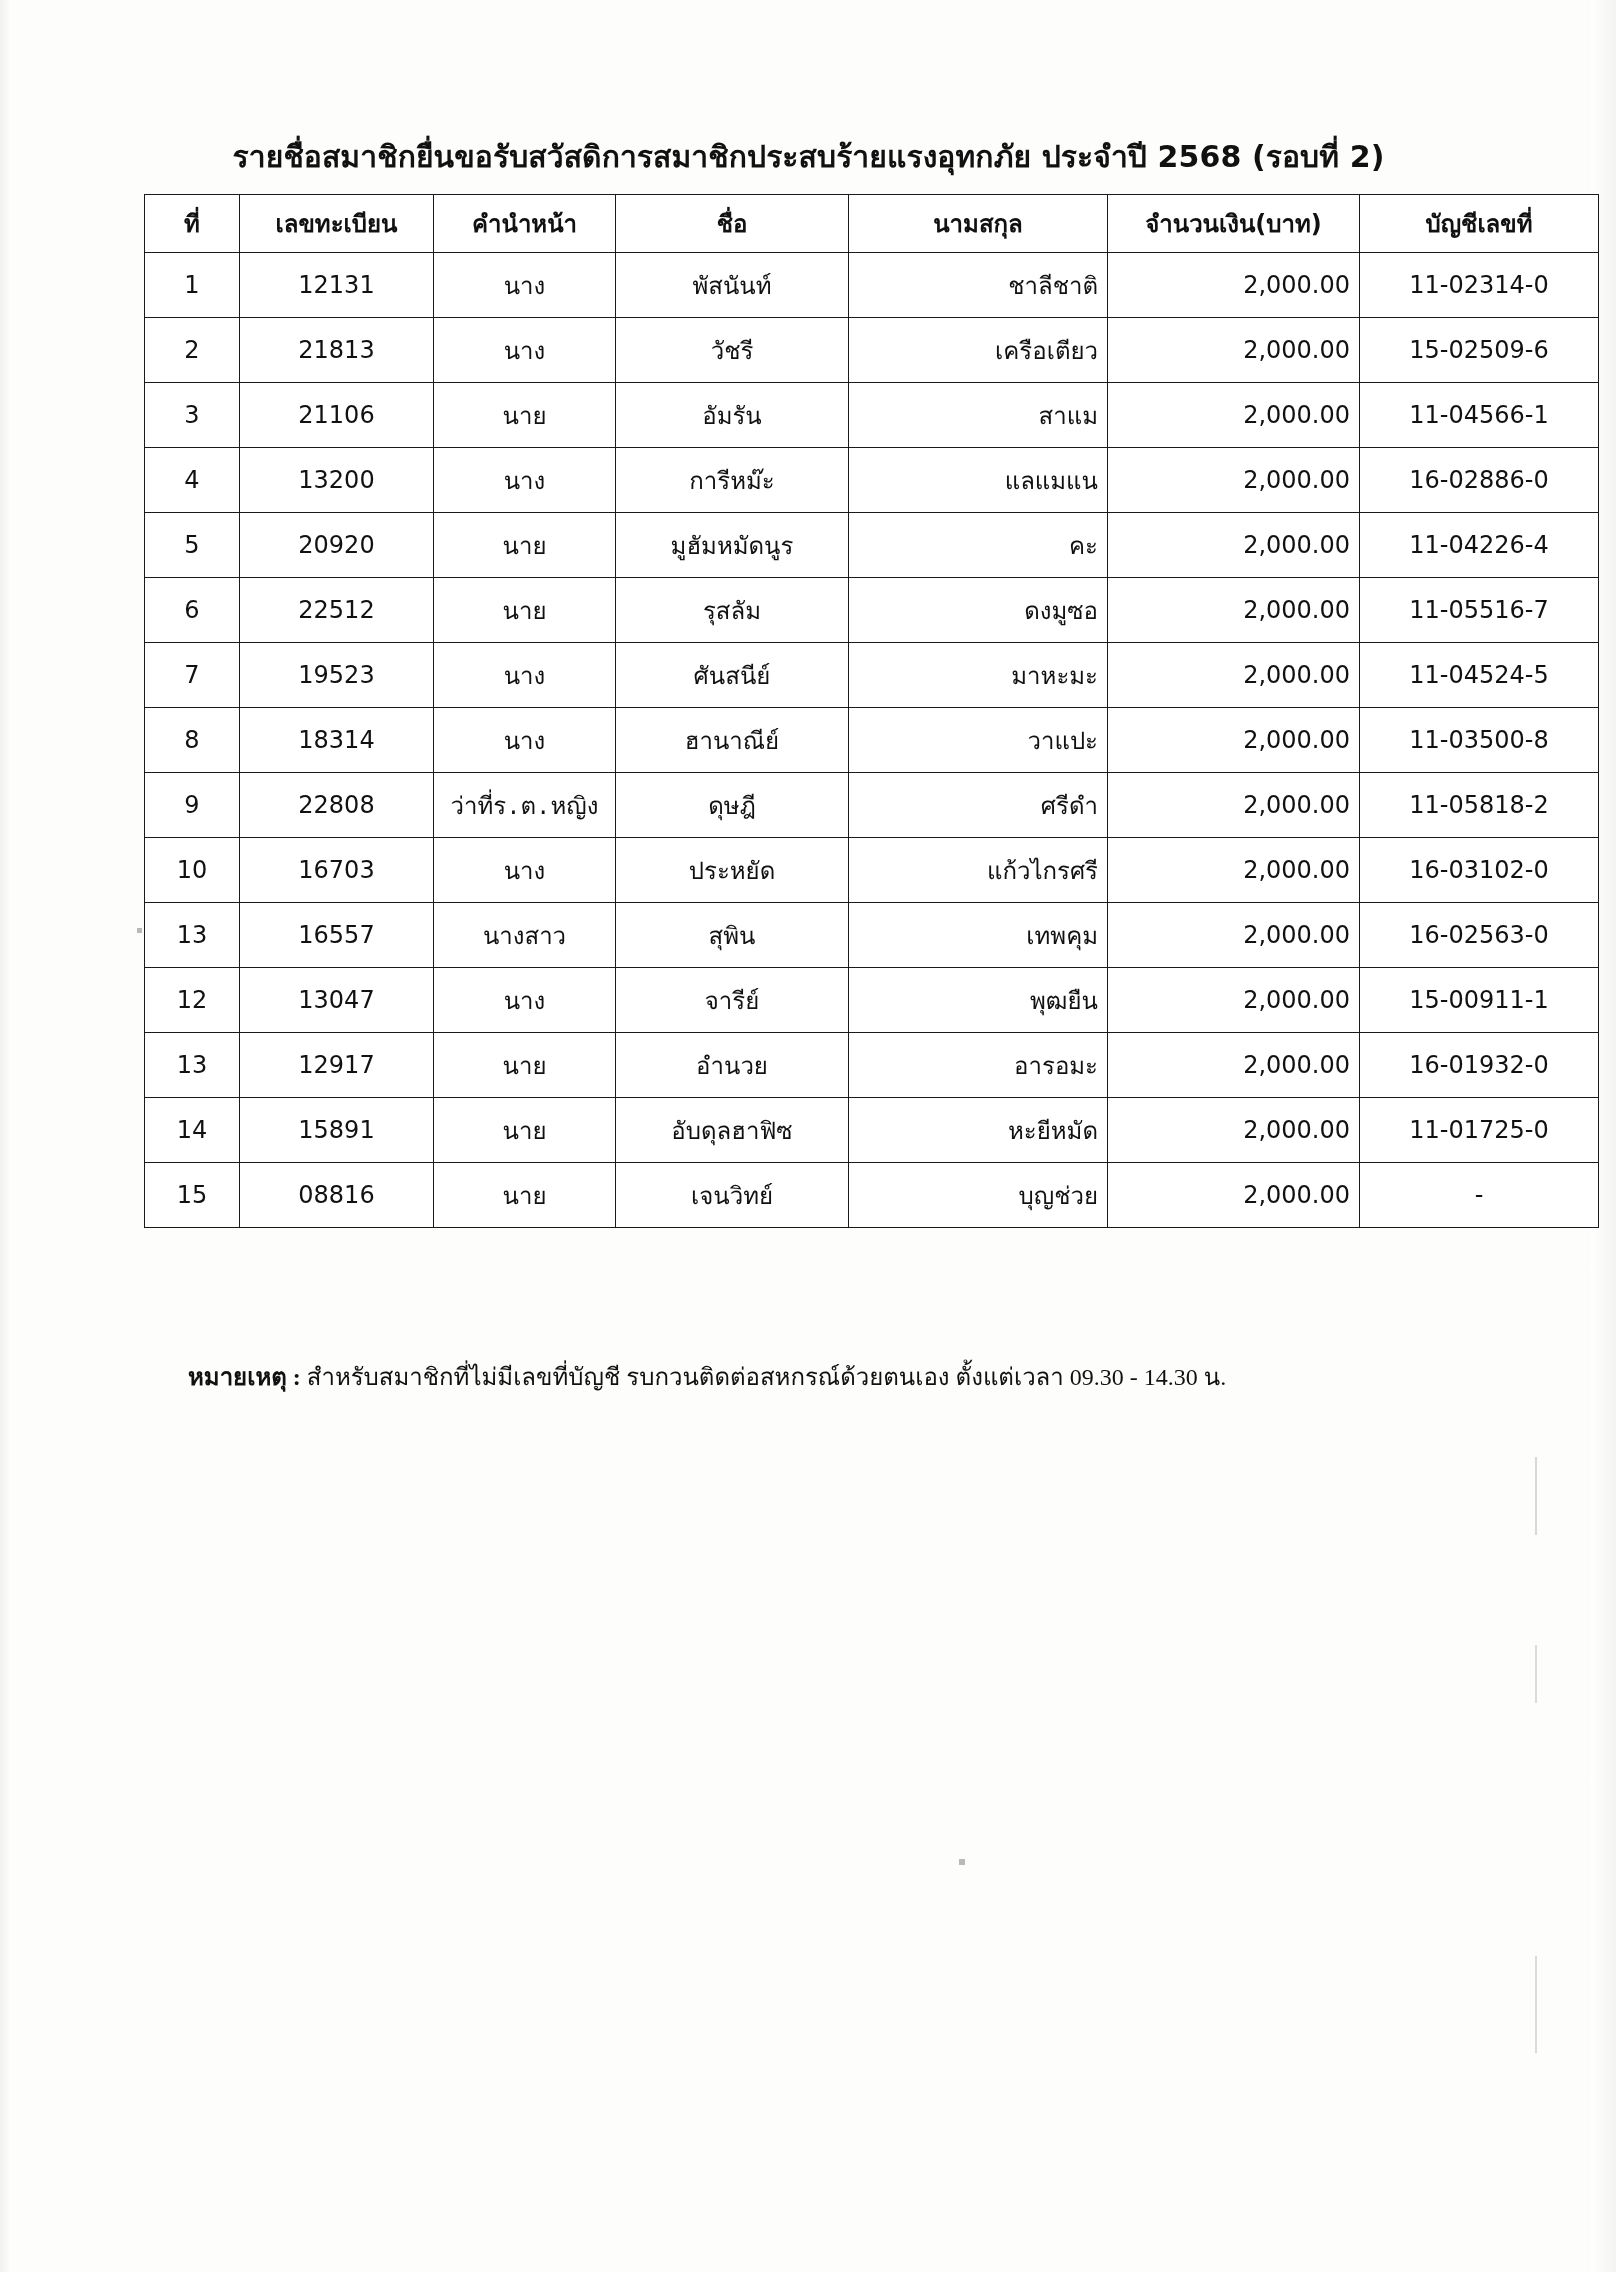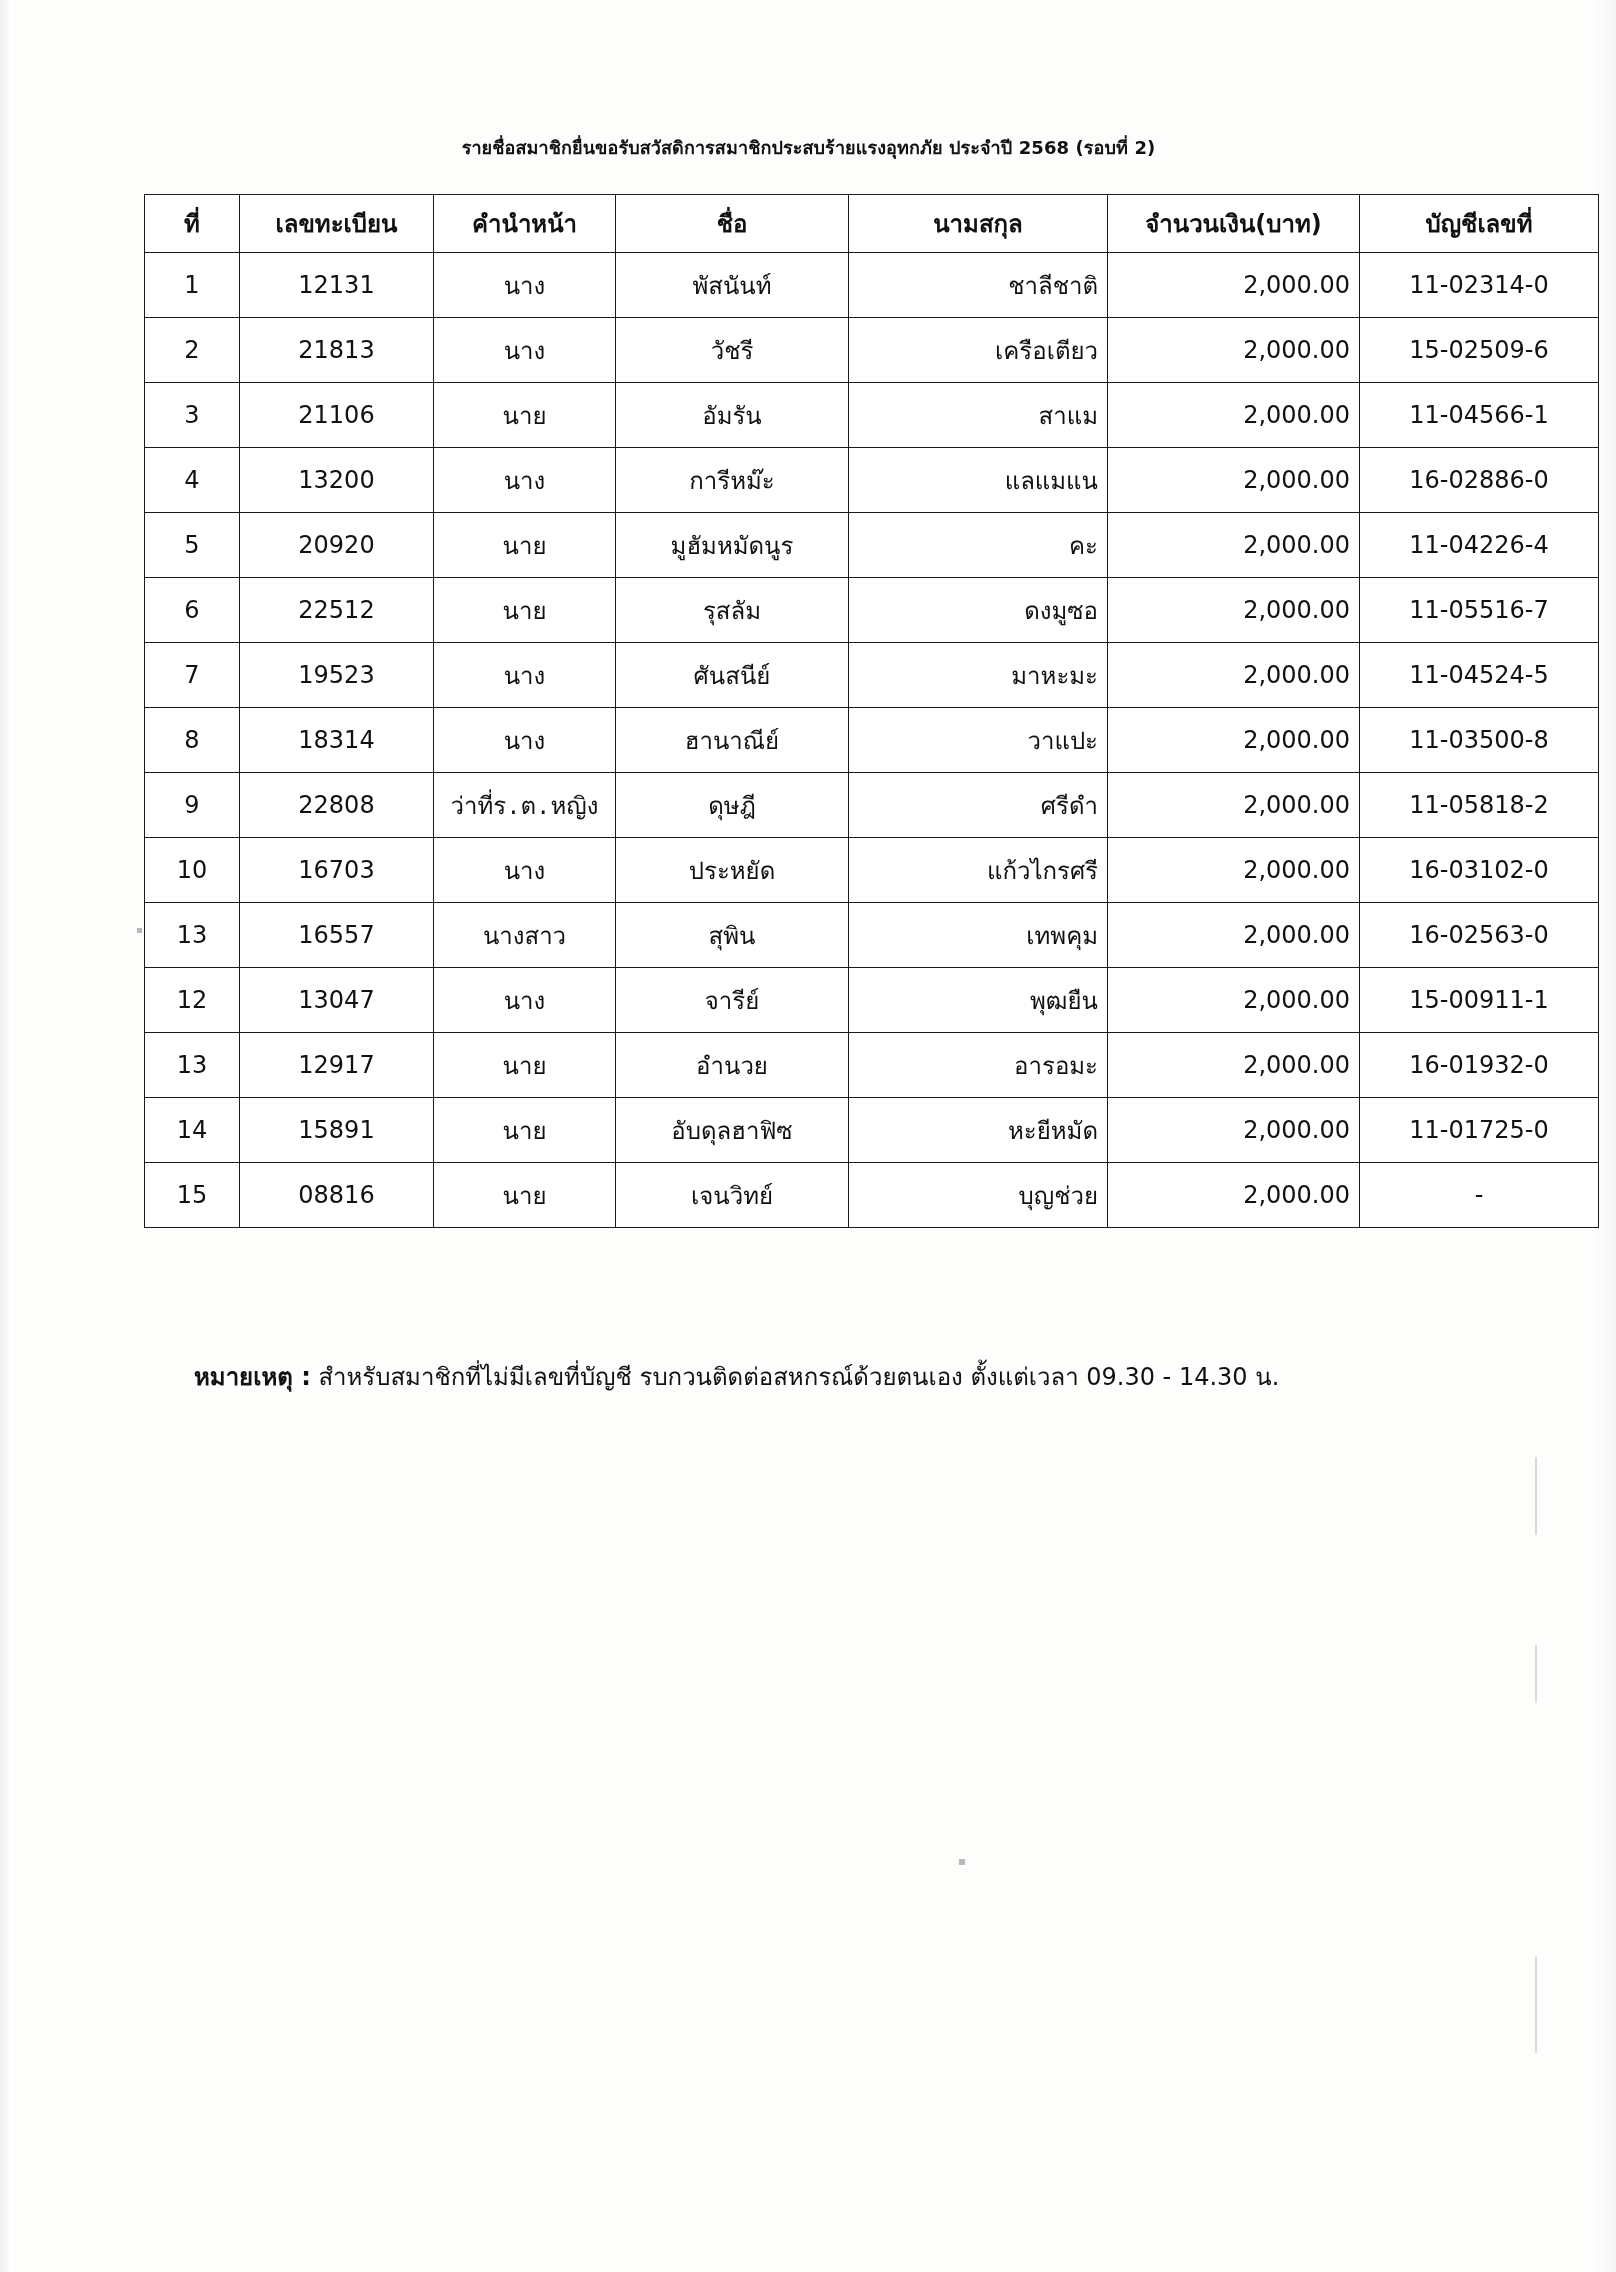--- a/index.html
+++ b/index.html
@@ -48,21 +48,21 @@
     position: absolute;
     background: #b9b9b9;
   }
 
   .doc-title {
     position: absolute;
     left: 0;
     top: 133px;
     width: 1617px;
     text-align: center;
-    font-size: 18px;
+    font-size: 30px;
     font-weight: bold;
     letter-spacing: 0.1px;
   }
 
   .table-wrap {
     position: absolute;
     left: 144px;
     top: 194px;
     width: 1341px;
   }
@@ -98,24 +98,25 @@
   .col-account { width: 220px;  text-align: center; }
 
   thead .col-first,
   thead .col-last,
   thead .col-amount { text-align: center; padding-left: 9px; padding-right: 9px; }
 
   .prefix-small { font-size: 20px; }
 
   .note {
     position: absolute;
-    left: 194px;
+    left: 188px;
     top: 1357px;
     width: 1360px;
     font-size: 24px;
+    font-family: Liberation Serif, serif;
   }
   .note b { font-weight: bold; }
 </style>
 </head>
 <body>
 
 <div class="page">
 
   <div class="scan-edge-left"></div>
   <div class="scan-edge-right"></div>

